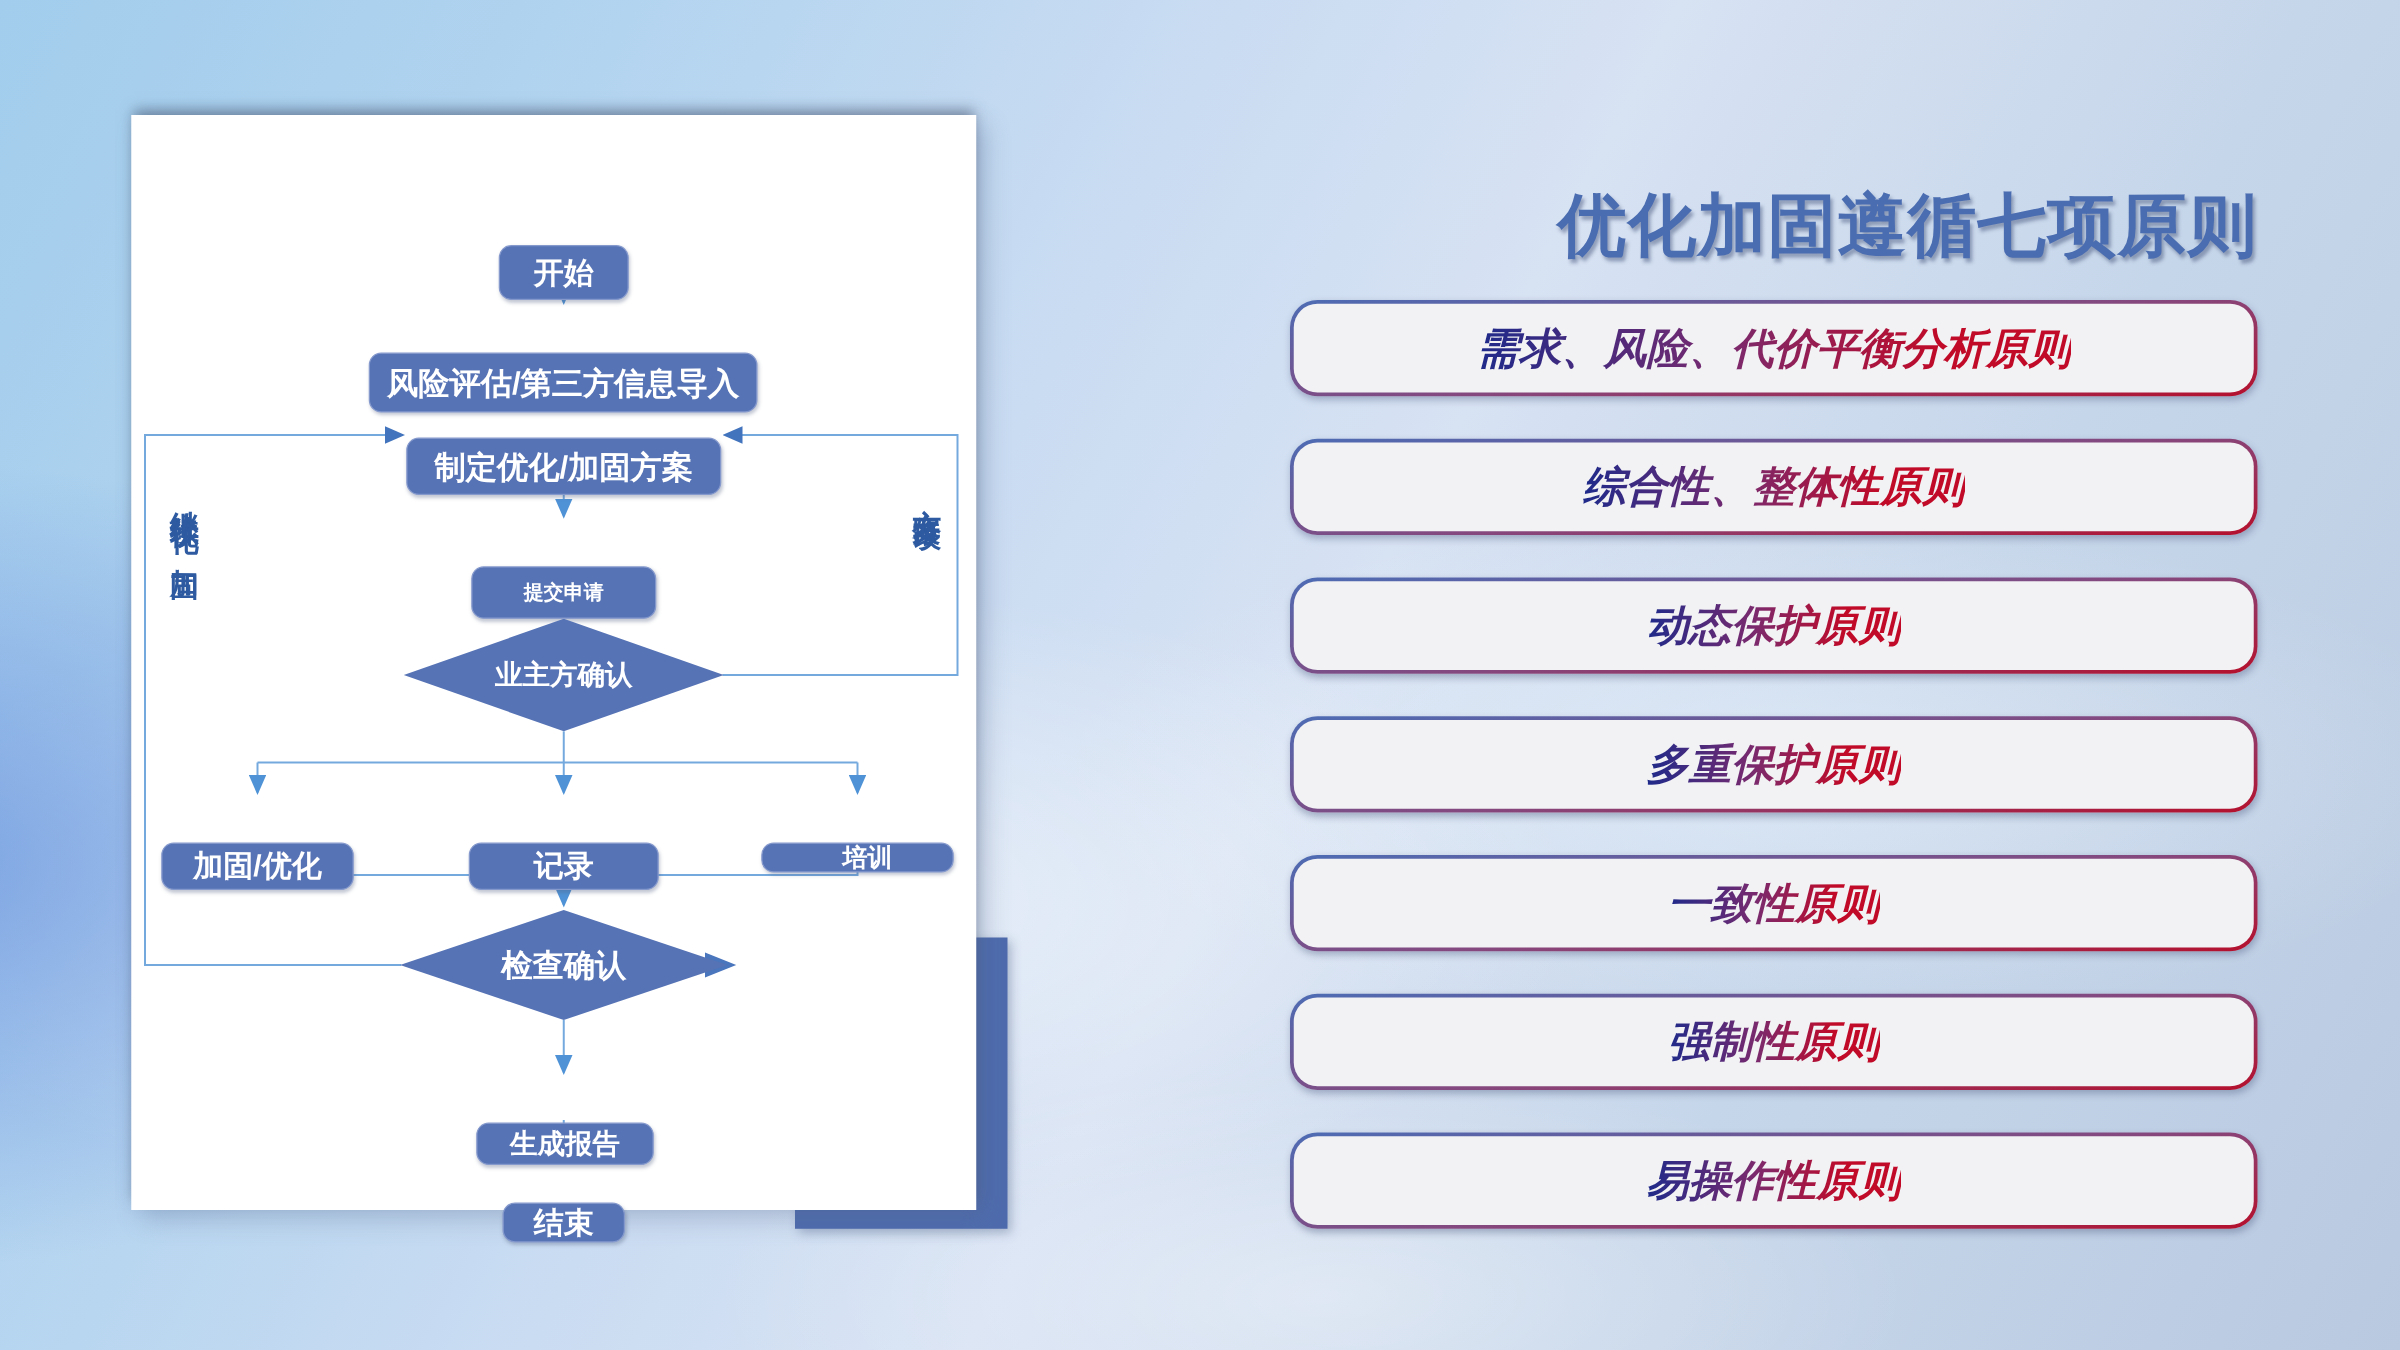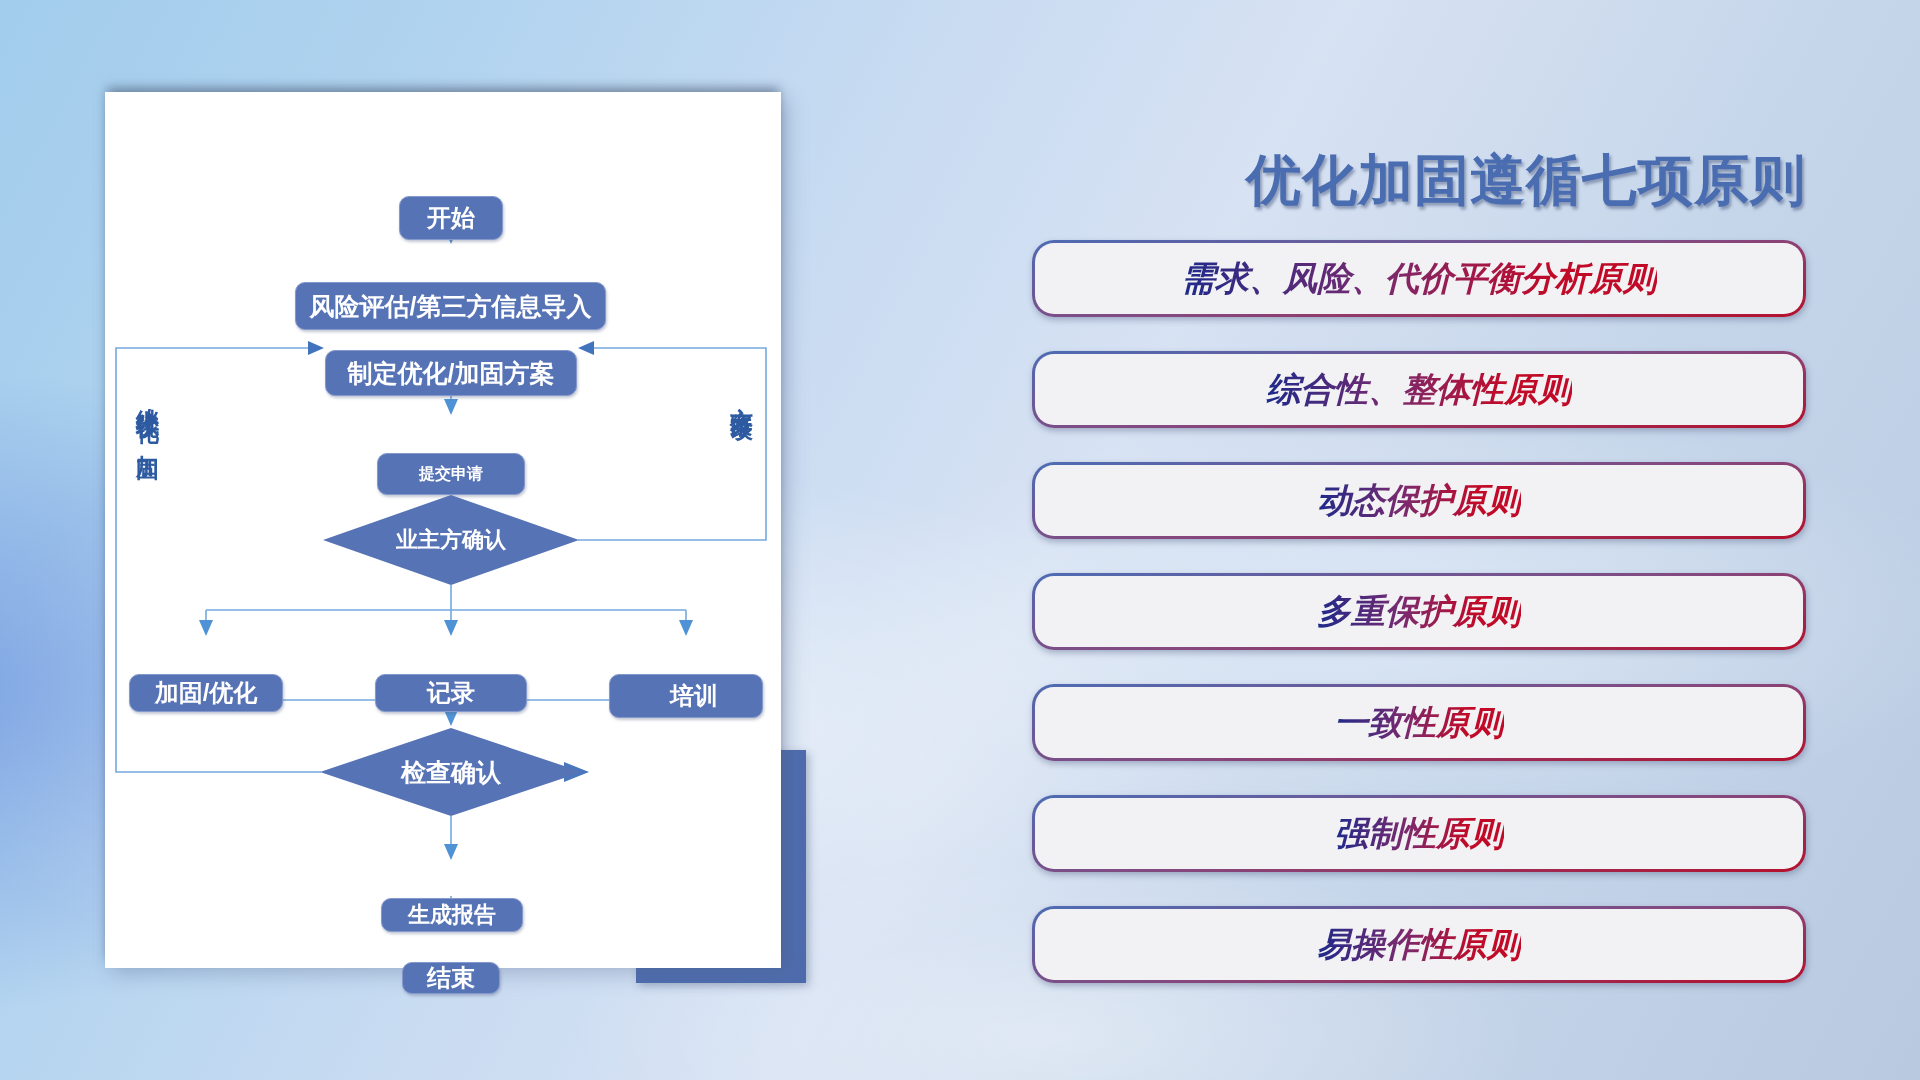--- a/index.html
+++ b/index.html
@@ -127,21 +127,21 @@
     <div class="fnode" style="left:220px; top:222px; width:252px; height:46px; font-size:25px;">制定优化/加固方案</div>
 
     <div class="fnode" style="left:272px; top:325px; width:148px; height:42px; font-size:16px;">提交申请</div>
 
     <div class="fdiamond" style="left:218px; top:403px; width:256px; height:90px; font-size:22px;">业主方确认</div>
 
     <div class="fnode" style="left:24px; top:546px; width:154px; height:38px; font-size:24px;">加固/优化</div>
 
     <div class="fnode" style="left:270px; top:546px; width:152px; height:38px; font-size:24px;">记录</div>
 
-    <div class="fnode" style="left:504px; top:546px; width:154px; height:44px; font-size:24px;padding-left:16px;">培训</div>
+    <div class="fnode" style="left:504px; top:546px; width:154px; height:24px; font-size:20px;padding-left:16px;">培训</div>
 
     <div class="fdiamond" style="left:215px; top:636px; width:262px; height:88px; font-size:25px;">检查确认</div>
 
     <div class="fnode" style="left:276px; top:770px; width:142px; height:34px; font-size:22px;">生成报告</div>
 
     <div class="fnode" style="left:297px; top:834px; width:98px; height:32px; font-size:24px;">结束</div>
 
     <div class="vlabel" style="left:28px; top:298px; height:260px;">继续优化/加固</div>
 
     <div class="vlabel" style="left:622px; top:296px; height:200px;">方案修改</div>

